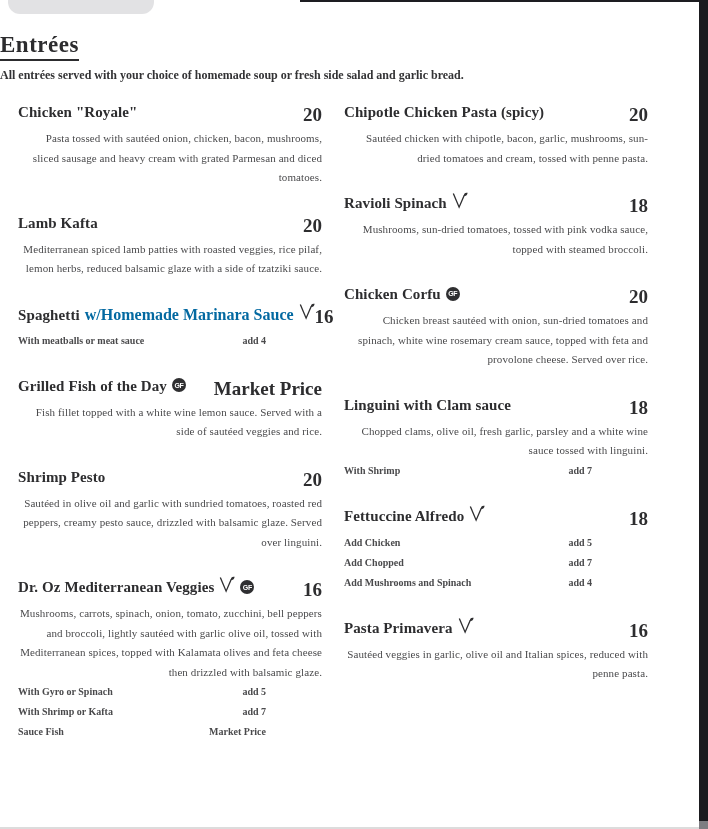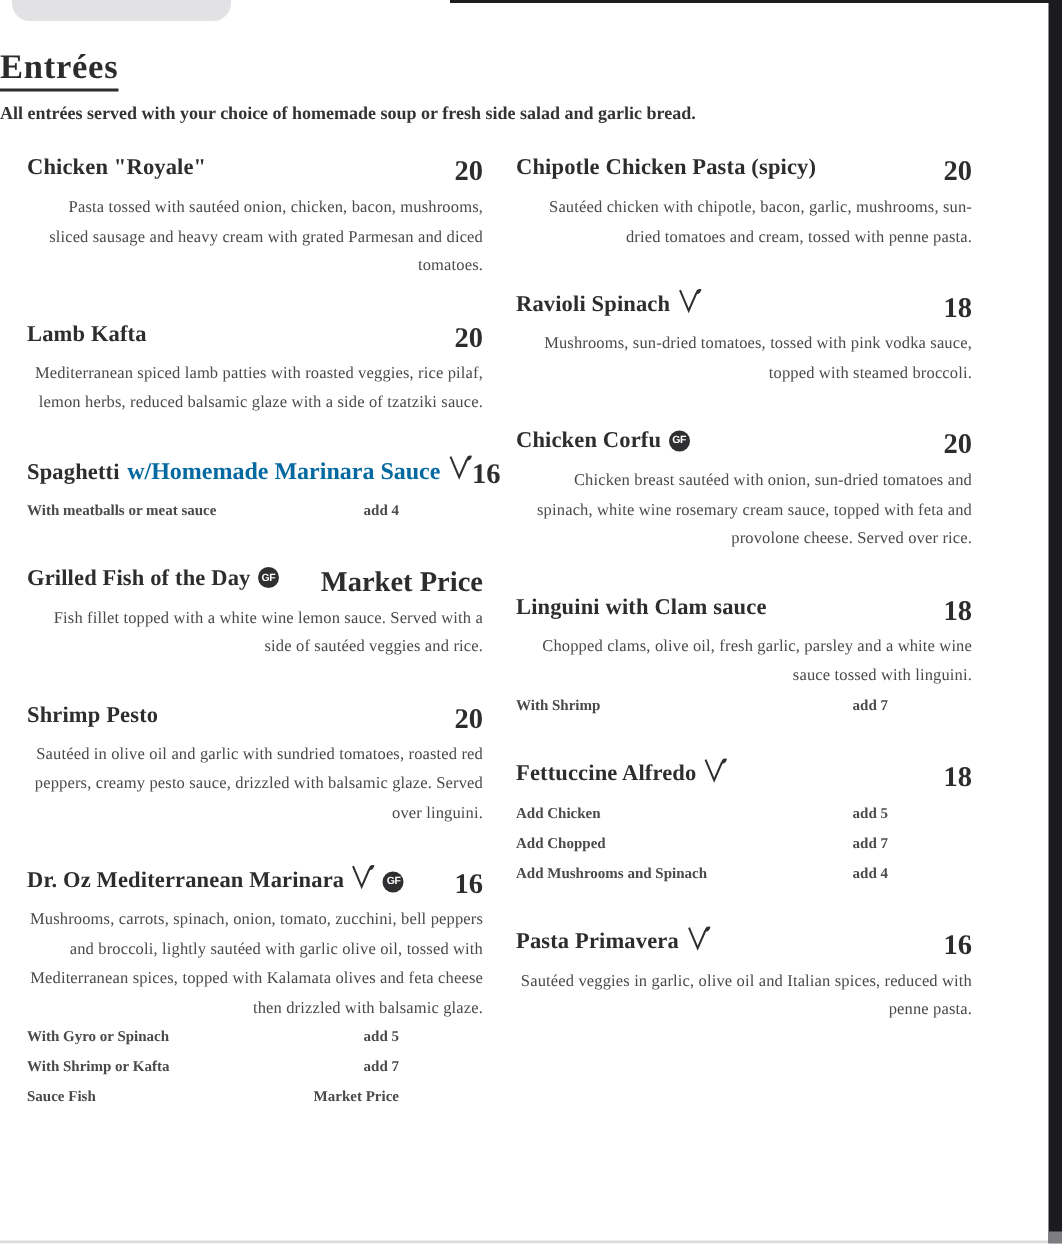--- a/index.html
+++ b/index.html
@@ -148,21 +148,21 @@
           <span class="name-wrap">
             <span class="item-name">Shrimp Pesto</span>
           </span>
           <span class="item-price">20</span>
         </div>
         <p class="desc">Sautéed in olive oil and garlic with sundried tomatoes, roasted red peppers, creamy pesto sauce, drizzled with balsamic glaze. Served over linguini.</p>
       </article>
       <article class="item">
         <div class="title-row">
           <span class="name-wrap">
-            <span class="item-name">Dr. Oz Mediterranean Marinara</span>
+            <span class="item-name">Dr. Oz Mediterranean Veggies</span>
             <span class="veg-icon"><svg width="16" height="17" viewBox="0 0 18 18">
                 <path d="M1.5 1 L8 16.5 L13.8 3.2" fill="none" stroke="#2f2f31" stroke-width="1.5"></path>
                 <path d="M13.3 3.8 Q13.4 -0.4 17.6 0.4 Q16.6 4.8 13.3 3.8 Z" fill="#2f2f31"></path>
               </svg></span>
             <span class="gf-icon">GF</span>
           </span>
           <span class="item-price">16</span>
         </div>
         <p class="desc">Mushrooms, carrots, spinach, onion, tomato, zucchini, bell peppers and broccoli, lightly sautéed with garlic olive oil, tossed with Mediterranean spices, topped with Kalamata olives and feta cheese then drizzled with balsamic glaze.</p>
         <div class="addon-row">

